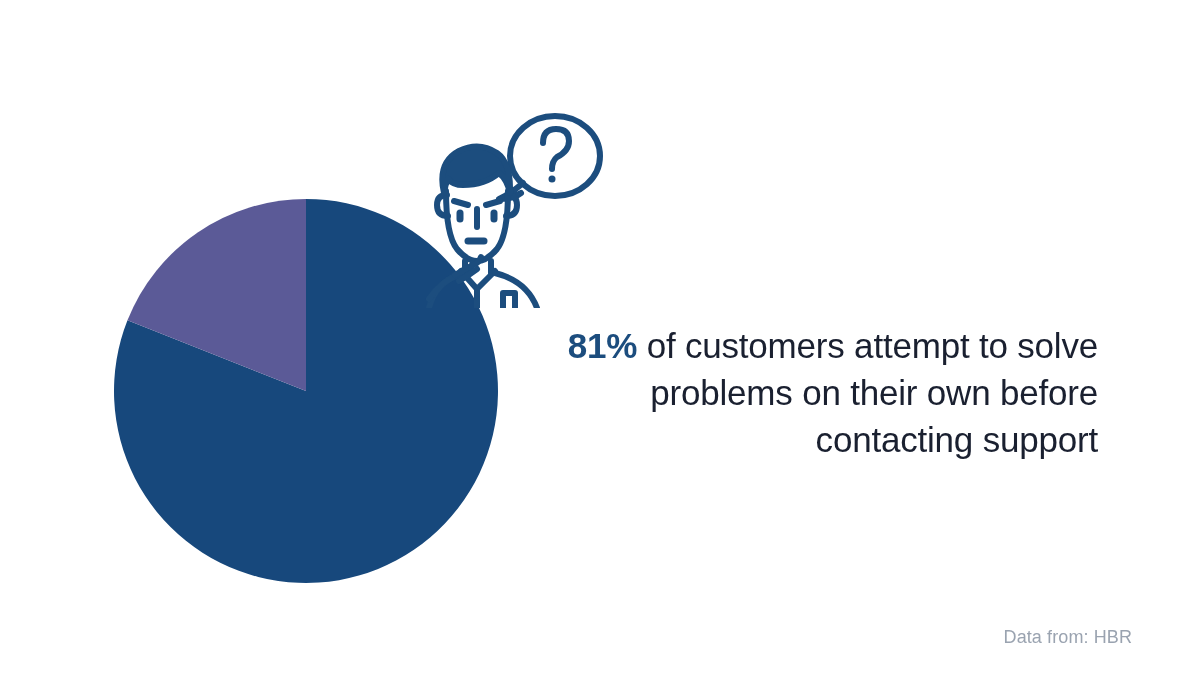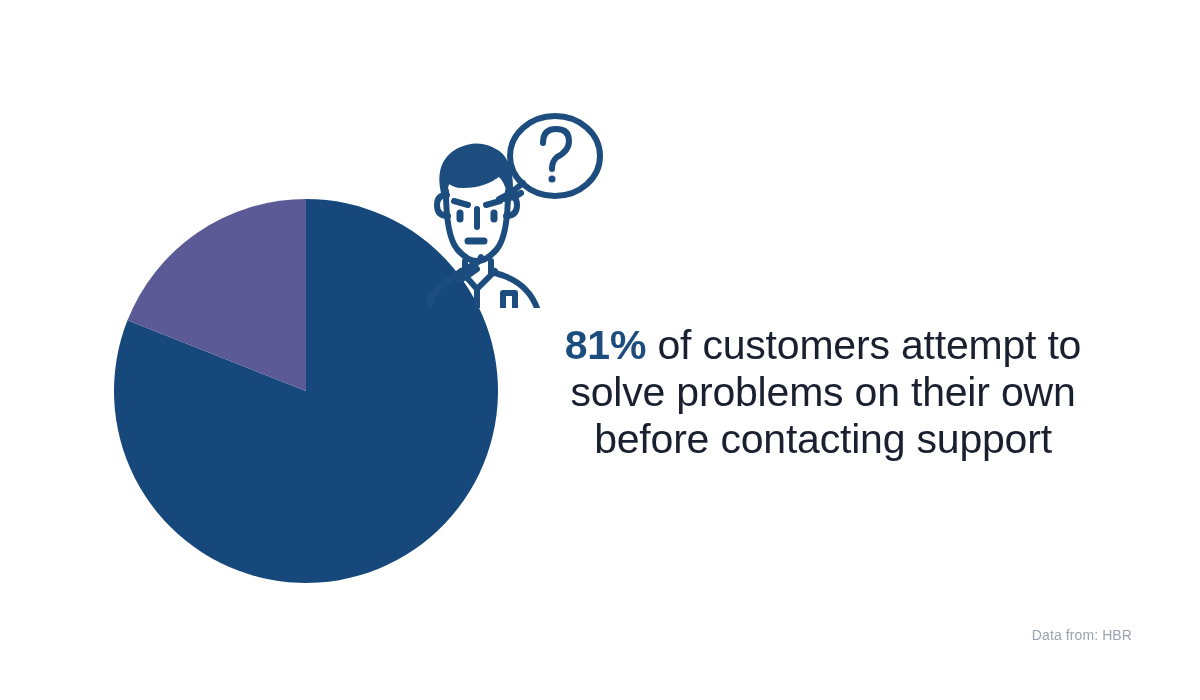--- a/index.html
+++ b/index.html
@@ -42,38 +42,38 @@
     height: 205px;
   }
   .person-svg { display: block; width: 190px; height: 205px; }
 
   
   .statement {
     position: absolute;
     left: 548px;
     top: 322px;
     width: 550px;
-    text-align: center;
-    font-size: 41px;
+    text-align: right;
+    font-size: 35px;
     line-height: 47px;
     font-weight: 400;
     color: #1a2030;
     letter-spacing: -0.2px;
   }
   .statement .highlight {
     font-weight: 700;
     color: #1c4d7e;
   }
 
   
   .source-note {
     position: absolute;
     right: 68px;
     top: 627px;
-    font-size: 14px;
+    font-size: 18px;
     color: #9aa3b0;
     letter-spacing: 0.1px;
   }
 </style>
 </head>
 <body>
 
 <div id="infographic">
 
   <div class="pie-figure">

